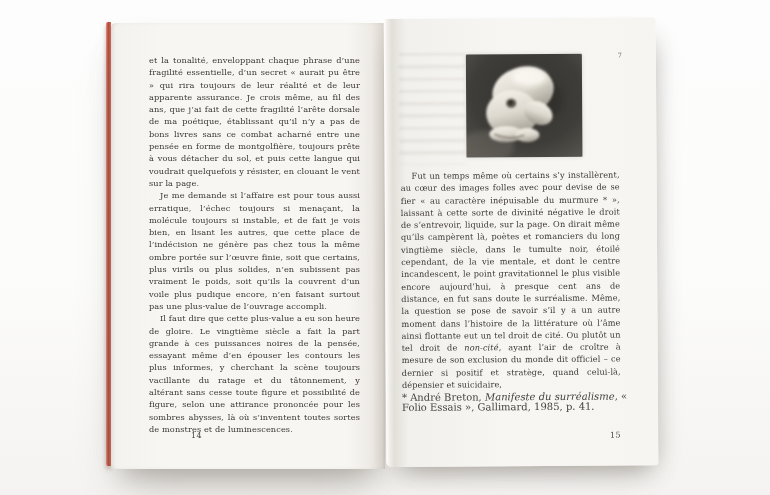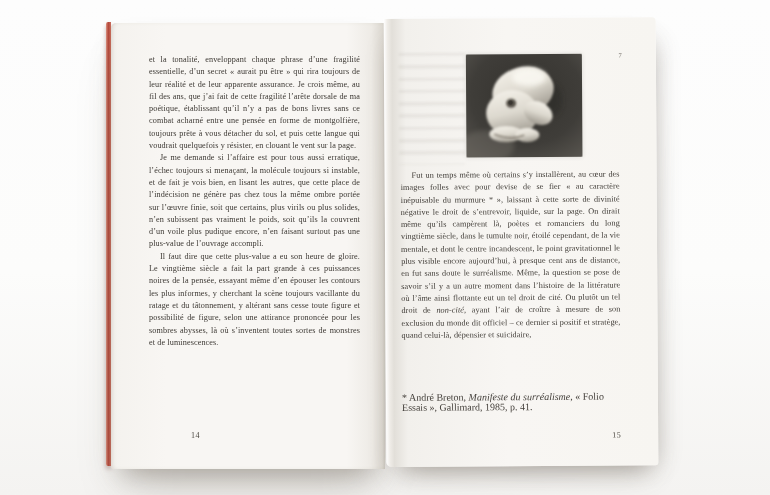--- a/index.html
+++ b/index.html
@@ -1,19 +1,19 @@
 <!DOCTYPE html>
 <html><head>
 <meta charset="utf-8">
 <style>
   html,body{margin:0;padding:0;}
   body{width:770px;height:495px;overflow:hidden;font-family:"DejaVu Serif", serif;}
   .scene{position:relative;width:770px;height:495px;
          background:linear-gradient(180deg,#fdfdfd 0%,#fcfcfb 55%,#f4f3f1 100%);overflow:hidden;}
-  .book{position:absolute;left:106px;top:17px;width:644px;height:453px;font-family:Liberation Serif, serif;}
+  .book{position:absolute;left:106px;top:17px;width:644px;height:453px;}
   .spine-stripe{position:absolute;left:0;top:5px;width:5px;height:444px;border-radius:2px 0 0 2px;
          background:linear-gradient(90deg,#dc9583 0%,#b5473a 45%,#c8705e 100%);
          box-shadow:0 3px 4px rgba(120,60,50,.35);}
   .page{position:absolute;}
   .page-left{left:5px;top:6px;width:274px;height:446px;border-radius:5px 0 0 3px;
          background:linear-gradient(90deg,#f4f2ee 0%,#f8f6f3 20%,#f8f6f3 86%,#eeebe6 95%,#ddd9d2 99%,#cdc9c1 100%);
          box-shadow:inset 3px 0 4px -2px rgba(150,130,115,.30),
                     0 16px 26px -10px rgba(100,90,78,.42),
                     0 30px 46px -18px rgba(100,90,78,.25);}
   .page-right{left:279px;top:2px;width:272px;height:448px;border-radius:0 4px 3px 5px;

